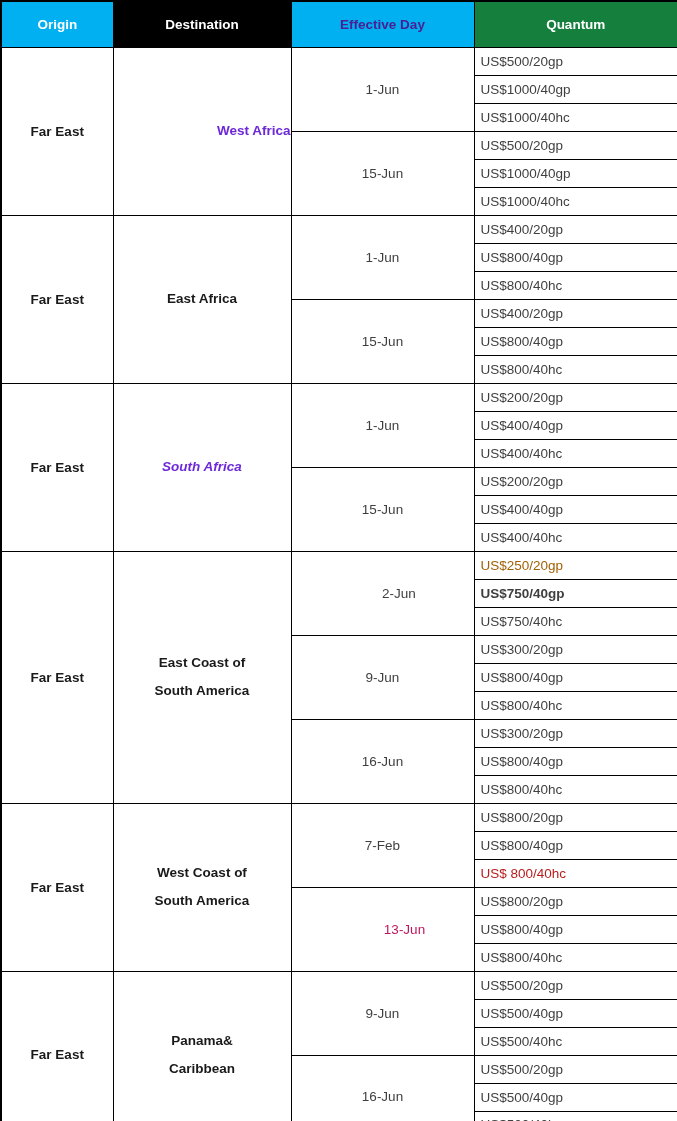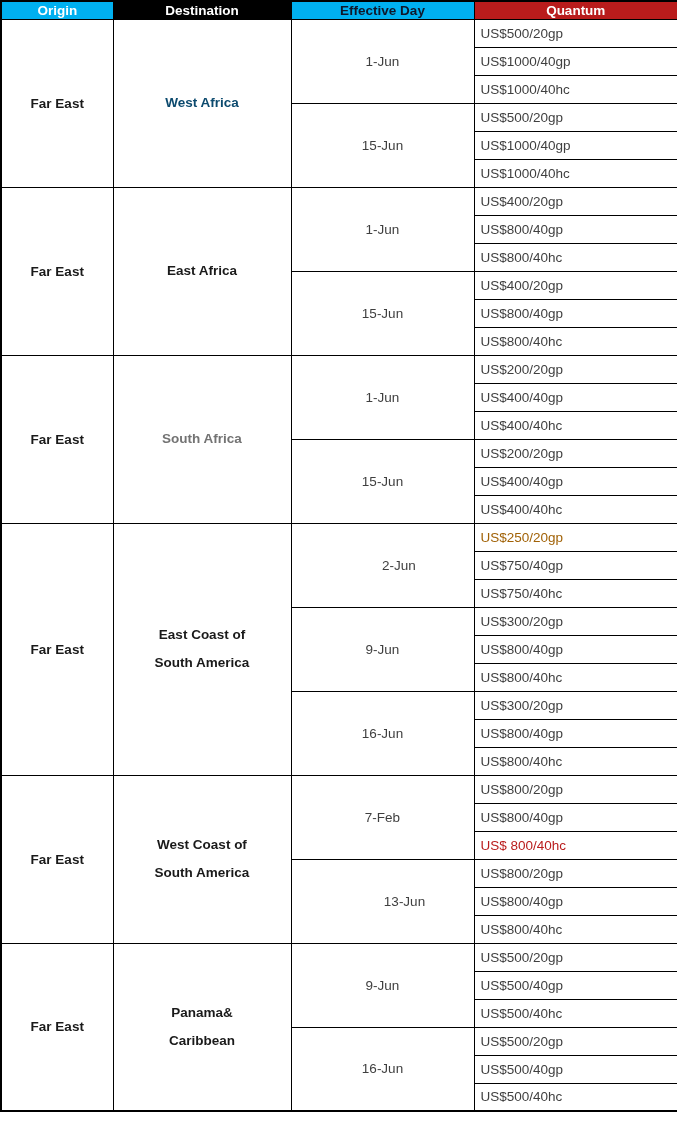--- a/index.html
+++ b/index.html
@@ -14,21 +14,21 @@
     border-collapse: collapse;
     table-layout: fixed;
     border: 2px solid #000000;
   }
   table.rate-table th,
   table.rate-table td {
     border: 1px solid #000000;
     overflow: hidden;
   }
   thead th {
-    height: 18px;
+    height: 46px;
     font-size: 13.5px;
     font-weight: bold;
     text-align: center;
     vertical-align: middle;
     margin-left: 16px;
   }
   tbody td {
     font-size: 13.5px;
     vertical-align: middle;
   }
@@ -59,28 +59,28 @@
     <colgroup>
         <col style="width: 112px;">
         <col style="width: 178px;">
         <col style="width: 183px;">
         <col style="width: 204px;">
       </colgroup>
     <thead>
       <tr>
           <th style="background: rgb(0, 176, 240); color: rgb(255, 255, 255);">Origin</th>
           <th style="background: #000000; color: rgb(255, 255, 255);">Destination</th>
-          <th style="background: rgb(0, 176, 240); color: #0f172a;">Effective Day</th>
-          <th style="background: #b91c1c; color: rgb(255, 255, 255);">Quantum</th>
+          <th style="background: rgb(0, 176, 240); color: #4c1d95;">Effective Day</th>
+          <th style="background: #15803d; color: rgb(255, 255, 255);">Quantum</th>
         </tr>
     </thead>
     <tbody>
         <tr>
           <td rowspan="6" class="origin-cell" style="color: rgb(26, 26, 26);">Far East</td>
-          <td rowspan="6" class="destination-cell" style="color: #0c4a6e;">
+          <td rowspan="6" class="destination-cell" style="color: #6d28d9; text-align: right;">
             <span class="dest-line">West Africa</span>
           </td>
           <td rowspan="3" class="effday-cell" style="color: rgb(63, 63, 63);">1-Jun</td>
           <td class="quantum-cell" style="color: rgb(63, 63, 63);">US$500/20gp</td>
         </tr>
         <tr>
           <td class="quantum-cell" style="color: rgb(63, 63, 63);">US$1000/40gp</td>
         </tr>
         <tr>
           <td class="quantum-cell" style="color: rgb(63, 63, 63);">US$1000/40hc</td>
@@ -114,21 +114,21 @@
           <td class="quantum-cell" style="color: rgb(63, 63, 63);">US$400/20gp</td>
         </tr>
         <tr>
           <td class="quantum-cell" style="color: rgb(63, 63, 63);">US$800/40gp</td>
         </tr>
         <tr>
           <td class="quantum-cell" style="color: rgb(63, 63, 63);">US$800/40hc</td>
         </tr>
         <tr>
           <td rowspan="6" class="origin-cell" style="color: rgb(26, 26, 26);">Far East</td>
-          <td rowspan="6" class="destination-cell" style="color: #737373;">
+          <td rowspan="6" class="destination-cell" style="color: #6d28d9; font-style: italic;">
             <span class="dest-line">South Africa</span>
           </td>
           <td rowspan="3" class="effday-cell" style="color: rgb(63, 63, 63);">1-Jun</td>
           <td class="quantum-cell" style="color: rgb(63, 63, 63);">US$200/20gp</td>
         </tr>
         <tr>
           <td class="quantum-cell" style="color: rgb(63, 63, 63);">US$400/40gp</td>
         </tr>
         <tr>
           <td class="quantum-cell" style="color: rgb(63, 63, 63);">US$400/40hc</td>
@@ -146,21 +146,21 @@
         <tr>
           <td rowspan="9" class="origin-cell" style="color: rgb(26, 26, 26);">Far East</td>
           <td rowspan="9" class="destination-cell" style="color: rgb(26, 26, 26);">
             <span class="dest-line">East Coast of</span>
             <span class="dest-line">South America</span>
           </td>
           <td rowspan="3" class="effday-cell" style="color: rgb(63, 63, 63); padding-left: 33px;">2-Jun</td>
           <td class="quantum-cell" style="color: #a16207;">US$250/20gp</td>
         </tr>
         <tr>
-          <td class="quantum-cell" style="color: rgb(63, 63, 63);">US$750/40gp</td>
+          <td class="quantum-cell" style="color: rgb(63, 63, 63); font-weight: bold;">US$750/40gp</td>
         </tr>
         <tr>
           <td class="quantum-cell" style="color: rgb(63, 63, 63);">US$750/40hc</td>
         </tr>
         <tr>
           <td rowspan="3" class="effday-cell" style="color: rgb(63, 63, 63);">9-Jun</td>
           <td class="quantum-cell" style="color: rgb(63, 63, 63);">US$300/20gp</td>
         </tr>
         <tr>
           <td class="quantum-cell" style="color: rgb(63, 63, 63);">US$800/40gp</td>
@@ -187,21 +187,21 @@
           <td rowspan="3" class="effday-cell" style="color: rgb(63, 63, 63);">7-Feb</td>
           <td class="quantum-cell" style="color: rgb(63, 63, 63);">US$800/20gp</td>
         </tr>
         <tr>
           <td class="quantum-cell" style="color: rgb(63, 63, 63);">US$800/40gp</td>
         </tr>
         <tr>
           <td class="quantum-cell" style="color: #b91c1c;">US$ 800/40hc</td>
         </tr>
         <tr>
-          <td rowspan="3" class="effday-cell" style="color: #404040; padding-left: 44px;">13-Jun</td>
+          <td rowspan="3" class="effday-cell" style="color: #be185d; padding-left: 44px;">13-Jun</td>
           <td class="quantum-cell" style="color: rgb(63, 63, 63);">US$800/20gp</td>
         </tr>
         <tr>
           <td class="quantum-cell" style="color: rgb(63, 63, 63);">US$800/40gp</td>
         </tr>
         <tr>
           <td class="quantum-cell" style="color: rgb(63, 63, 63);">US$800/40hc</td>
         </tr>
         <tr>
           <td rowspan="6" class="origin-cell" style="color: rgb(26, 26, 26);">Far East</td>

